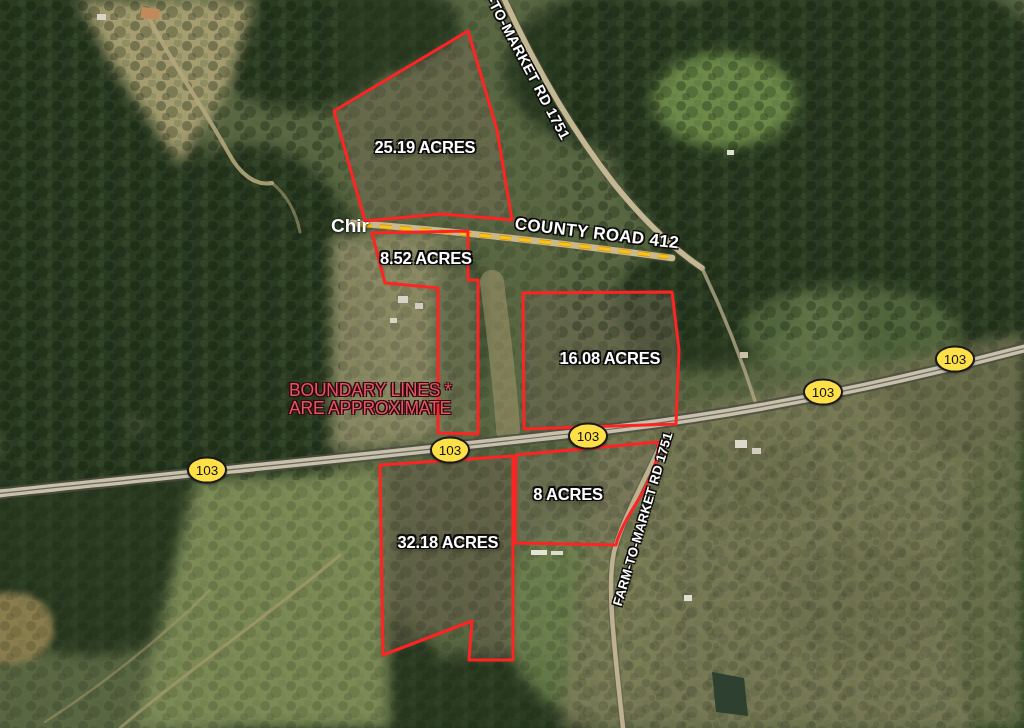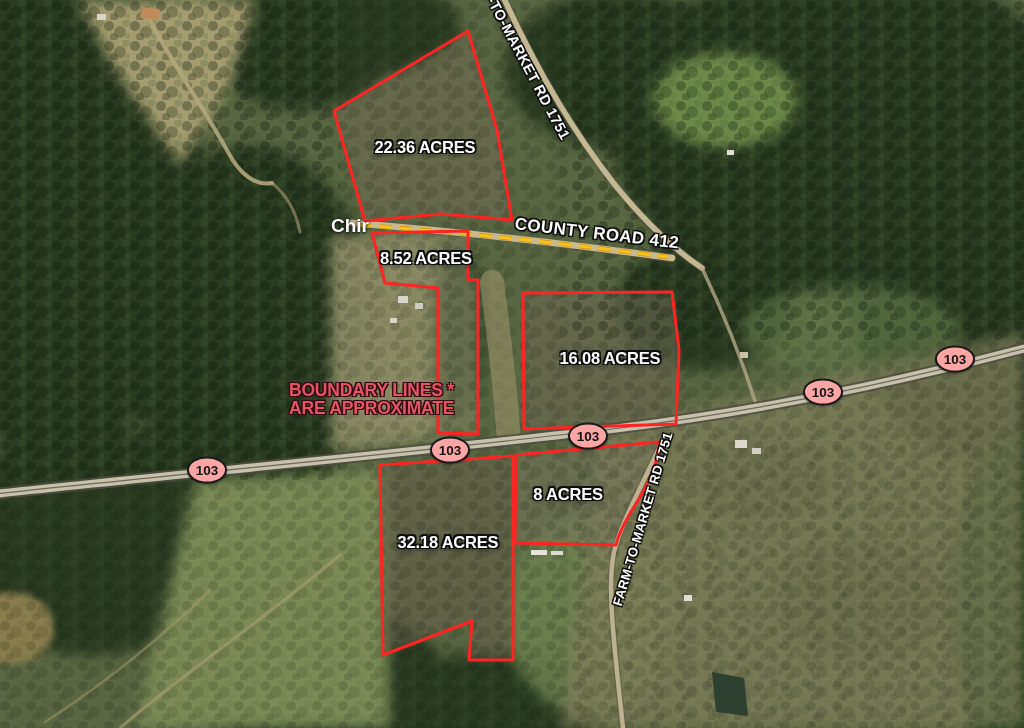--- a/index.html
+++ b/index.html
@@ -25,30 +25,30 @@
   }
   .county{left:516px;top:214px;font-size:17px;letter-spacing:.4px;
           transform:rotate(6.8deg);transform-origin:left top;}
   .fmtop{left:478px;top:-44px;font-size:14.5px;letter-spacing:.4px;
          transform:rotate(62deg);transform-origin:left top;}
   .fmbottom{left:617px;top:598px;font-size:13px;letter-spacing:.3px;
             transform:rotate(-73.5deg);transform-origin:left center;}
   .chir{left:331px;top:215px;font-size:19px;font-weight:700;color:#fff;
         text-shadow:0 1px 3px rgba(0,0,0,.8),0 0 2px rgba(0,0,0,.8);text-align:right;}
   .note{
-    left:289px;top:381px;color:#e25565;font-weight:700;font-size:17.5px;
+    left:289px;top:381px;color:#e25565;font-weight:400;font-size:17.5px;
     line-height:18px;letter-spacing:-.2px;
     text-shadow:-1.3px -1.3px 0 #330810,1.3px -1.3px 0 #330810,
                 -1.3px 1.3px 0 #330810,1.3px 1.3px 0 #330810;
   }
   .shield{
     position:absolute;width:40px;height:27px;transform:translate(-50%,-50%);
-    background:#fca5a5;border:2.5px solid #191919;border-radius:50%;
+    background:#fde047;border:2.5px solid #191919;border-radius:50%;
     display:flex;align-items:center;justify-content:center;
-    font-size:13.5px;font-weight:700;color:#111;box-sizing:border-box;
+    font-size:13.5px;font-weight:400;color:#111;box-sizing:border-box;
     box-shadow:0 1px 2px rgba(0,0,0,.4);
     text-align:right;
   }
 </style>
 </head>
 <body>
 
 <div id="stage">
 
   <svg width="1024" height="728" viewBox="0 0 1024 728">
@@ -178,21 +178,21 @@
 
     <g fill="none" stroke="#ff2424" stroke-width="3" stroke-linejoin="round">
       <use href="#p1592"></use>
       <use href="#p743"></use>
       <use href="#p1413"></use>
       <use href="#p8"></use>
       <use href="#p1725"></use>
     </g>
   </svg>
 
-  <div class="label acre" style="left:425px;top:147px">22.36 ACRES</div>
+  <div class="label acre" style="left:425px;top:147px">25.19 ACRES</div>
   <div class="label acre" style="left:426px;top:258px">8.52 ACRES</div>
   <div class="label acre" style="left:610px;top:358px">16.08 ACRES</div>
   <div class="label acre" style="left:568px;top:494px">8 ACRES</div>
   <div class="label acre" style="left:448px;top:542px">32.18 ACRES</div>
 
   <div class="label roadlabel county">COUNTY ROAD 412</div>
   <div class="label roadlabel fmtop">FARM-TO-MARKET RD 1751</div>
   <div class="label roadlabel fmbottom">FARM-TO-MARKET RD 1751</div>
   <div class="label chir">Chir</div>
 

